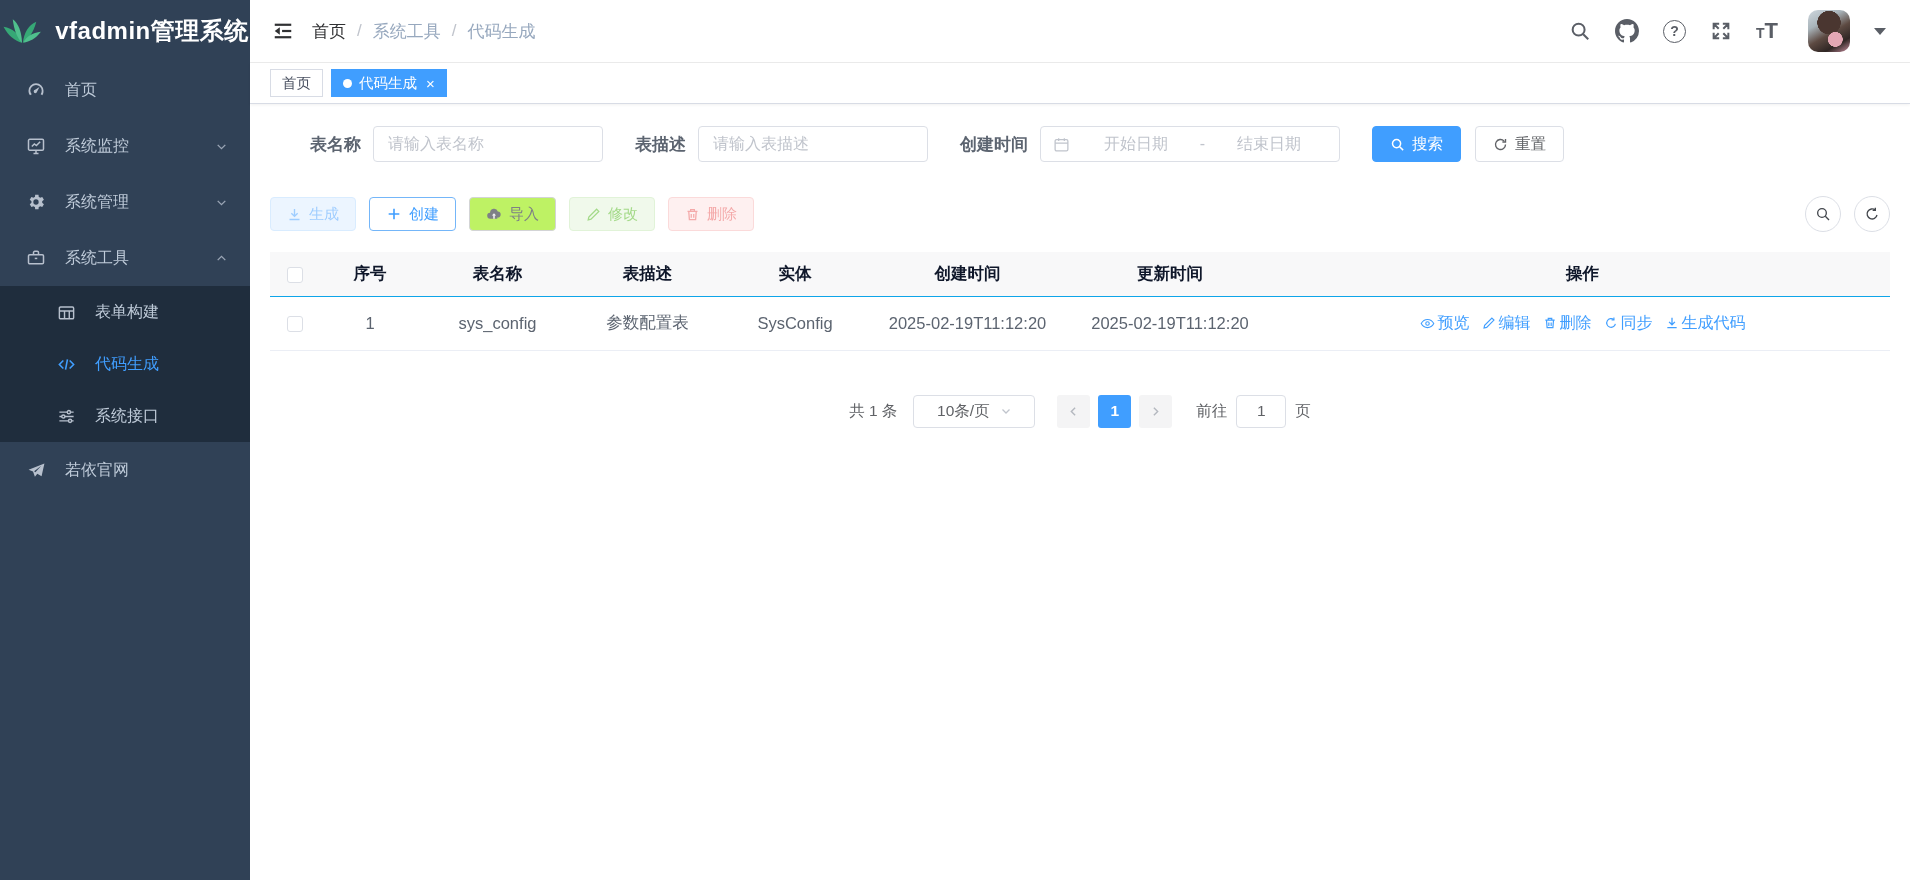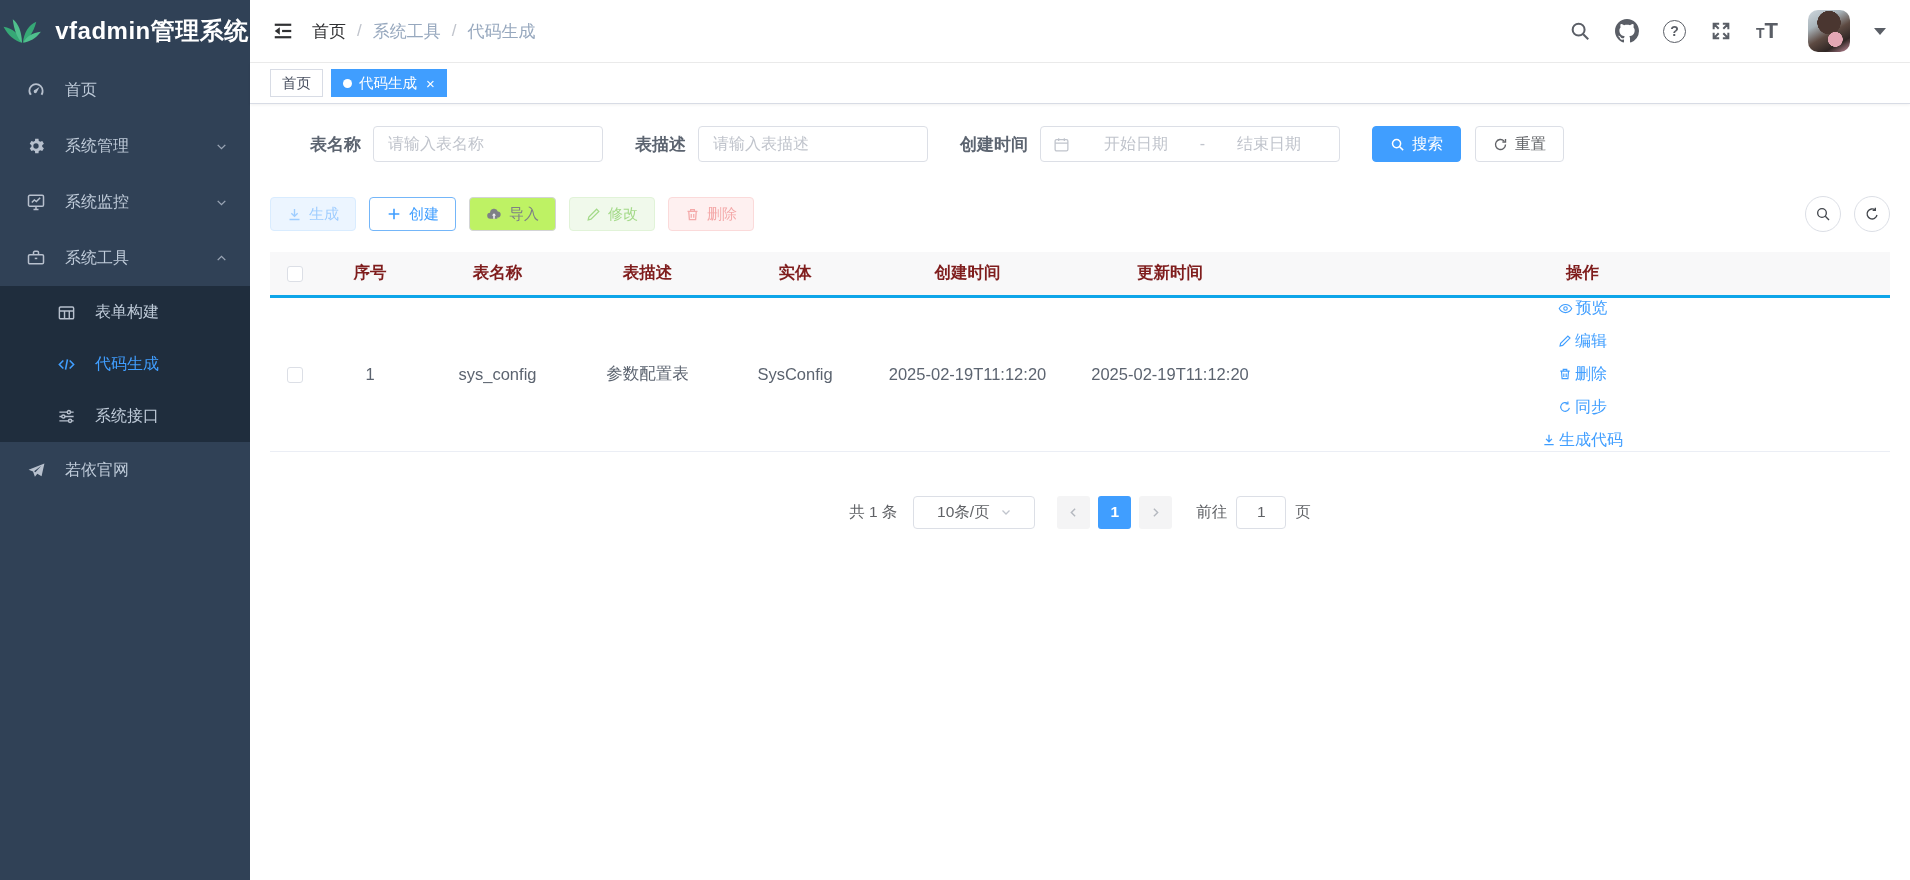--- a/index.html
+++ b/index.html
@@ -81,26 +81,26 @@
   .btn-create { background:#fff;    border-color:#74b6f9; color:#409eff; }
   .btn-import { background:#bef264; border-color:#d3d4d6; color:#7e8086; }
   .btn-edit   { background:#f0f9eb; border-color:#e1f3d8; color:#a4da89; }
   .btn-del    { background:#fef0f0; border-color:#fbdada; color:#f4a9a9; }
   .tb-right { margin-left:auto; display:flex; gap:13px; }
   .circ-btn { width:36px; height:36px; border-radius:50%; border:1px solid #dcdfe6; background:#fff;
               display:flex; align-items:center; justify-content:center; color:#43474d; cursor:pointer; }
 
   
   table { width:100%; border-collapse:collapse; margin-top:20px; table-layout:fixed; }
-  th { height:44px; background:#f8f8f9; color:#7f1d1d; font-size:16.5px; font-weight:bold;
-       border-bottom:3px solid #0ea5e9; text-align:center; }
+  th { height:44px; background:#f8f8f9; color:#0f172a; font-size:16.5px; font-weight:bold;
+       border-bottom:1px solid #0ea5e9; text-align:center; }
   td { height:54px; color:#5c6470; font-size:16.5px; border-bottom:1px solid #ebeef5; text-align:center; }
   .cbx { width:16px; height:16px; border:1px solid #dcdfe6; border-radius:3px; background:#fff;
          display:inline-block; vertical-align:middle; cursor:pointer; }
-  .ops { display:flex; align-items:center; justify-content:center; gap:12px;flex-direction:column; }
+  .ops { display:flex; align-items:center; justify-content:center; gap:12px; }
   .op-link { color:#409eff; font-size:16px; display:inline-flex; align-items:center; gap:3px; cursor:pointer; white-space:nowrap; }
 
   
   .pagination { margin-top:44px; display:flex; align-items:center; justify-content:center;
                 color:#606266; font-size:15.5px; }
   .pg-total { margin-right:16px; }
   .pg-size { width:122px; height:33px; border:1px solid #dcdfe6; border-radius:4px; display:flex;
              align-items:center; justify-content:center; gap:10px; color:#606266; cursor:pointer; }
   .pg-size .sel-chev { display:flex; color:#c0c4cc; }
   .pager { display:flex; align-items:center; gap:8px; margin-left:22px; }
@@ -136,41 +136,41 @@
         <span class="mi-icon">
           <svg width="20" height="20" viewBox="0 0 24 24" fill="currentColor">
               <path d="M12 4a9 9 0 0 0-9 9c0 2 .66 3.9 1.78 5.4l2.1-1.3A6.9 6.9 0 0 1 5.1 13a6.9 6.9 0 1 1 13.8 0c0 1.5-.46 2.9-1.28 4.1l2.1 1.3A8.94 8.94 0 0 0 21 13a9 9 0 0 0-9-9z"></path>
               <path d="M16.2 8.3l-5.3 3.5a2 2 0 1 0 2.3 2.3z"></path>
             </svg>
         </span>
         <span class="mi-label">首页</span>
       </div>
       <div class="menu-item">
         <span class="mi-icon">
-          <svg width="20" height="20" viewBox="0 0 24 24" fill="currentColor">
-              <path d="M19.4 13c.05-.33.08-.66.08-1s-.03-.67-.08-1l2.1-1.6-2-3.5-2.5 1a7.3 7.3 0 0 0-1.7-1L15 3.3h-4l-.3 2.6c-.6.25-1.17.6-1.7 1l-2.5-1-2 3.5L6.6 11c-.05.33-.08.66-.08 1s.03.67.08 1l-2.1 1.6 2 3.5 2.5-1c.53.4 1.1.75 1.7 1l.3 2.6h4l.3-2.6c.6-.25 1.17-.6 1.7-1l2.5 1 2-3.5-2.1-1.6z"></path>
-              <circle cx="12" cy="12" r="3.2" fill="#304156"></circle>
-            </svg>
-        </span>
-        <span class="mi-label">系统管理</span>
-        <span class="chev">
-          <svg width="13" height="13" viewBox="0 0 24 24" fill="none" stroke="currentColor" stroke-width="2.5">
-              <path d="M5 9l7 7 7-7"></path>
-            </svg>
-        </span>
-      </div>
-      <div class="menu-item">
-        <span class="mi-icon">
           <svg width="20" height="20" viewBox="0 0 24 24" fill="none" stroke="currentColor" stroke-width="1.8">
               <rect x="3" y="4" width="18" height="13" rx="1.5"></rect>
               <path d="M7 12.5l3-3 2.5 2 4.5-4.5"></path>
               <path d="M9 21h6M12 17v4"></path>
             </svg>
         </span>
         <span class="mi-label">系统监控</span>
+        <span class="chev">
+          <svg width="13" height="13" viewBox="0 0 24 24" fill="none" stroke="currentColor" stroke-width="2.5">
+              <path d="M5 9l7 7 7-7"></path>
+            </svg>
+        </span>
+      </div>
+      <div class="menu-item">
+        <span class="mi-icon">
+          <svg width="20" height="20" viewBox="0 0 24 24" fill="currentColor">
+              <path d="M19.4 13c.05-.33.08-.66.08-1s-.03-.67-.08-1l2.1-1.6-2-3.5-2.5 1a7.3 7.3 0 0 0-1.7-1L15 3.3h-4l-.3 2.6c-.6.25-1.17.6-1.7 1l-2.5-1-2 3.5L6.6 11c-.05.33-.08.66-.08 1s.03.67.08 1l-2.1 1.6 2 3.5 2.5-1c.53.4 1.1.75 1.7 1l.3 2.6h4l.3-2.6c.6-.25 1.17-.6 1.7-1l2.5 1 2-3.5-2.1-1.6z"></path>
+              <circle cx="12" cy="12" r="3.2" fill="#304156"></circle>
+            </svg>
+        </span>
+        <span class="mi-label">系统管理</span>
         <span class="chev">
           <svg width="13" height="13" viewBox="0 0 24 24" fill="none" stroke="currentColor" stroke-width="2.5">
               <path d="M5 9l7 7 7-7"></path>
             </svg>
         </span>
       </div>
       <div class="menu-item">
         <span class="mi-icon">
           <svg width="20" height="20" viewBox="0 0 24 24" fill="none" stroke="currentColor" stroke-width="1.8">
               <rect x="3" y="8" width="18" height="11" rx="1.5"></rect>

